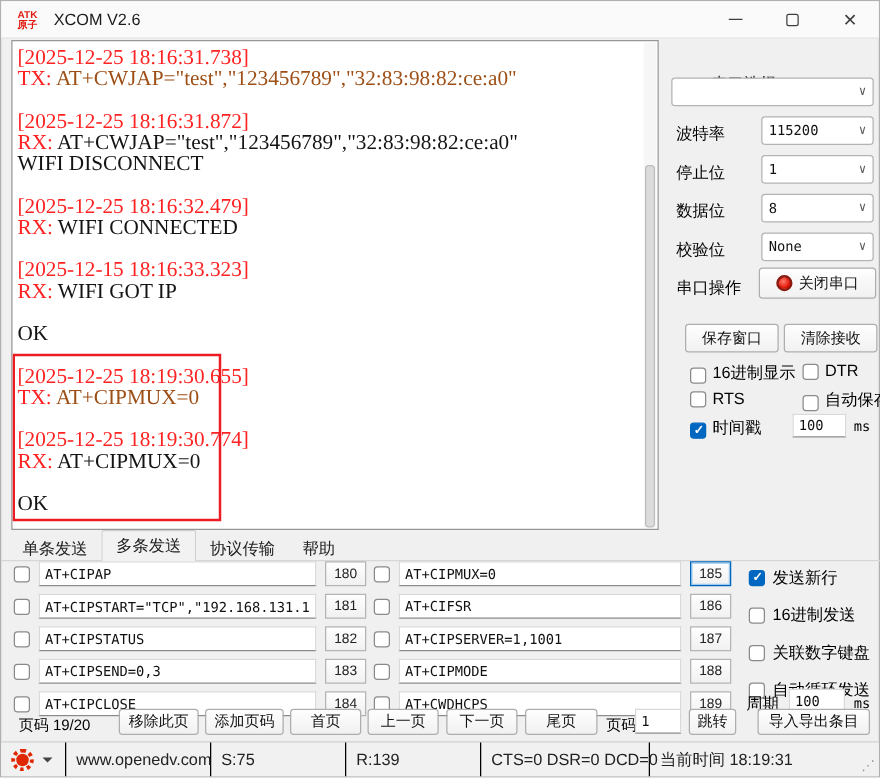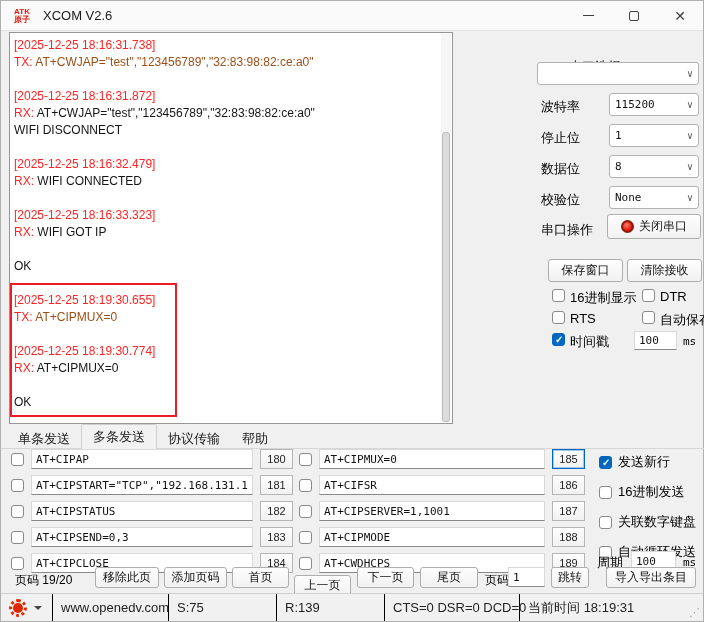--- a/index.html
+++ b/index.html
@@ -16,23 +16,23 @@
   .logo { margin-left:8px; width:26px; text-align:center; color:#e01810; font-weight:bold;
           font-size:8px; line-height:8px; letter-spacing:0; }
   .title-text { margin-left:8px; font-size:13px; color:#1b1b1b; }
   .win-btns { margin-left:auto; display:flex; height:100%; }
   .win-btn { width:46px; height:100%; display:flex; align-items:center; justify-content:center; color:#404040; }
   .g-min { width:11px; height:0; border-top:1.4px solid #404040; }
   .g-max { width:10px; height:10px; border:1.4px solid #404040; border-radius:2px; box-sizing:border-box; }
   .g-close { font-size:14px; line-height:14px; }
 
   
-  #terminal { position:absolute; left:8px; top:31px; width:444px; height:392px; background:#fff;
+  #terminal { position:absolute; left:8px; top:31px; width:518px; height:392px; background:#fff;
               border:1px solid #969696; box-sizing:border-box; overflow:hidden;
-              font-family:Liberation Sans, sans-serif; font-size:12px; }
+              font-family:Liberation Serif, serif; font-size:17px; }
   #term-lines { position:absolute; left:4px; top:4px; right:15px; }
   .tline { height:17px; line-height:17px; white-space:pre; color:#141414; }
   .tline.ts { color:#ff2222; }
   .pfx { color:#ff2222; }
   .body-tx { color:#9d4f16; }
   .body-rx { color:#141414; }
   #term-scroll { position:absolute; top:1px; right:1px; bottom:1px; width:10px; background:#f6f6f6; }
   #term-thumb { position:absolute; left:1px; top:98px; width:8px; height:290px; background:#dcdcdc;
                 border:1px solid #bdbdbd; box-sizing:border-box; border-radius:3px; }
   #red-box { position:absolute; left:0px; top:250px; width:167px; height:134px;
@@ -47,21 +47,21 @@
   .combo .chev { margin-left:auto; color:#5a5a5a; font-size:10px; flex:none; }
   .btn { position:absolute; background:linear-gradient(#fefefe,#f1f1f1); border:1px solid #aeaeae;
          border-radius:3px; font-size:12px; color:#111; display:flex; align-items:center;
          justify-content:center; box-sizing:border-box; white-space:nowrap; }
   .led { width:13px; height:13px; border-radius:50%; flex:none; margin-right:5px; box-sizing:border-box;
          background:radial-gradient(circle at 40% 35%, #ff7a6a, #e01000 70%); border:2px solid #8c1a10; }
   .cb { width:13px; height:13px; border:1px solid #8a8a8a; border-radius:3px; background:#fff;
         display:inline-block; box-sizing:border-box; position:relative; flex:none; }
   .cb.on { background:#0067c0; border-color:#0067c0; }
   .cb.on::after { content:"✓"; color:#fff; font-size:10px; font-weight:bold; position:absolute; left:2px; top:0px; line-height:11px; }
-  .cbrow { position:absolute; display:flex; align-items:flex-start; gap:5px; font-size:13px; color:#000; white-space:nowrap; }
+  .cbrow { position:absolute; display:flex; align-items:flex-end; gap:5px; font-size:13px; color:#000; white-space:nowrap; }
   .txtfield { background:#fff; border:1px solid #d9d9d9; border-bottom:1px solid #8a8a8a;
               font-family:"DejaVu Sans Mono",monospace; font-size:11px; padding:0 4px;
               box-sizing:border-box; color:#111; outline:none; }
 
   
   .tabbar { position:absolute; left:0; top:424px; width:704px; height:24px; }
   .tabbar::after { content:""; position:absolute; left:0; right:0; bottom:0; height:1px; background:#d6d6d6; }
   .tabs { position:absolute; left:6px; bottom:0; display:flex; align-items:flex-end; }
   .tab { position:relative; height:21px; line-height:21px; padding:0 11px; font-size:13px; color:#222; z-index:1; }
   .tab.active { background:#f2f2f2; border:1px solid #cfcfcf; border-bottom:none; height:24px;
@@ -125,21 +125,21 @@
         <div class="tline ts">[2025-12-25 18:16:31.738]</div>
         <div class="tline tx"><span class="pfx">TX: </span><span class="body-tx">AT+CWJAP="test","123456789","32:83:98:82:ce:a0"</span></div>
         <div class="tline blank">&nbsp;</div>
         <div class="tline ts">[2025-12-25 18:16:31.872]</div>
         <div class="tline rx"><span class="pfx">RX: </span><span class="body-rx">AT+CWJAP="test","123456789","32:83:98:82:ce:a0"</span></div>
         <div class="tline plain">WIFI DISCONNECT</div>
         <div class="tline blank">&nbsp;</div>
         <div class="tline ts">[2025-12-25 18:16:32.479]</div>
         <div class="tline rx"><span class="pfx">RX: </span><span class="body-rx">WIFI CONNECTED</span></div>
         <div class="tline blank">&nbsp;</div>
-        <div class="tline ts">[2025-12-25 18:16:33.323]</div>
+        <div class="tline ts">[2025-12-15 18:16:33.323]</div>
         <div class="tline rx"><span class="pfx">RX: </span><span class="body-rx">WIFI GOT IP</span></div>
         <div class="tline blank">&nbsp;</div>
         <div class="tline plain">OK</div>
         <div class="tline blank">&nbsp;</div>
         <div class="tline ts">[2025-12-25 18:19:30.655]</div>
         <div class="tline tx"><span class="pfx">TX: </span><span class="body-tx">AT+CIPMUX=0</span></div>
         <div class="tline blank">&nbsp;</div>
         <div class="tline ts">[2025-12-25 18:19:30.774]</div>
         <div class="tline rx"><span class="pfx">RX: </span><span class="body-rx">AT+CIPMUX=0</span></div>
         <div class="tline blank">&nbsp;</div>
@@ -300,21 +300,21 @@
   <input class="txtfield" style="position: absolute; left: 630px; top: 550px; width: 45px; height: 20px;" value="100">
   <div class="rlabel" style="left:682px;top:555px;font-size:11px;font-family:'DejaVu Sans Mono',monospace;">ms</div>
 
   <div class="pager-text" style="left:14px;top:571px;">
     <span>页码</span>
     <span>19/20</span>
   </div>
   <div class="btn" style="left:94px;top:566px;width:64px;height:21px;">移除此页</div>
   <div class="btn" style="left:163px;top:566px;width:63px;height:21px;">添加页码</div>
   <div class="btn" style="left:231px;top:566px;width:57px;height:21px;">首页</div>
-  <div class="btn" style="left:293px;top:566px;width:57px;height:21px;margin-top:8px;">上一页</div>
+  <div class="btn" style="left:293px;top:566px;width:57px;height:21px;">上一页</div>
   <div class="btn" style="left:356px;top:566px;width:57px;height:21px;">下一页</div>
   <div class="btn" style="left:419px;top:566px;width:58px;height:21px;">尾页</div>
   <div class="pager-text" style="left:484px;top:571px;">页码</div>
   <input class="txtfield" style="position: absolute; left: 507px; top: 566px; width: 37px; height: 20px;" value="1">
   <div class="btn" style="left:550px;top:566px;width:38px;height:21px;">跳转</div>
   <div class="btn" style="left:605px;top:566px;width:90px;height:21px;">导入导出条目</div>
 
   <div class="statusbar">
     <div class="sb-cell" style="width:52px;">
       <span class="gear"></span>

